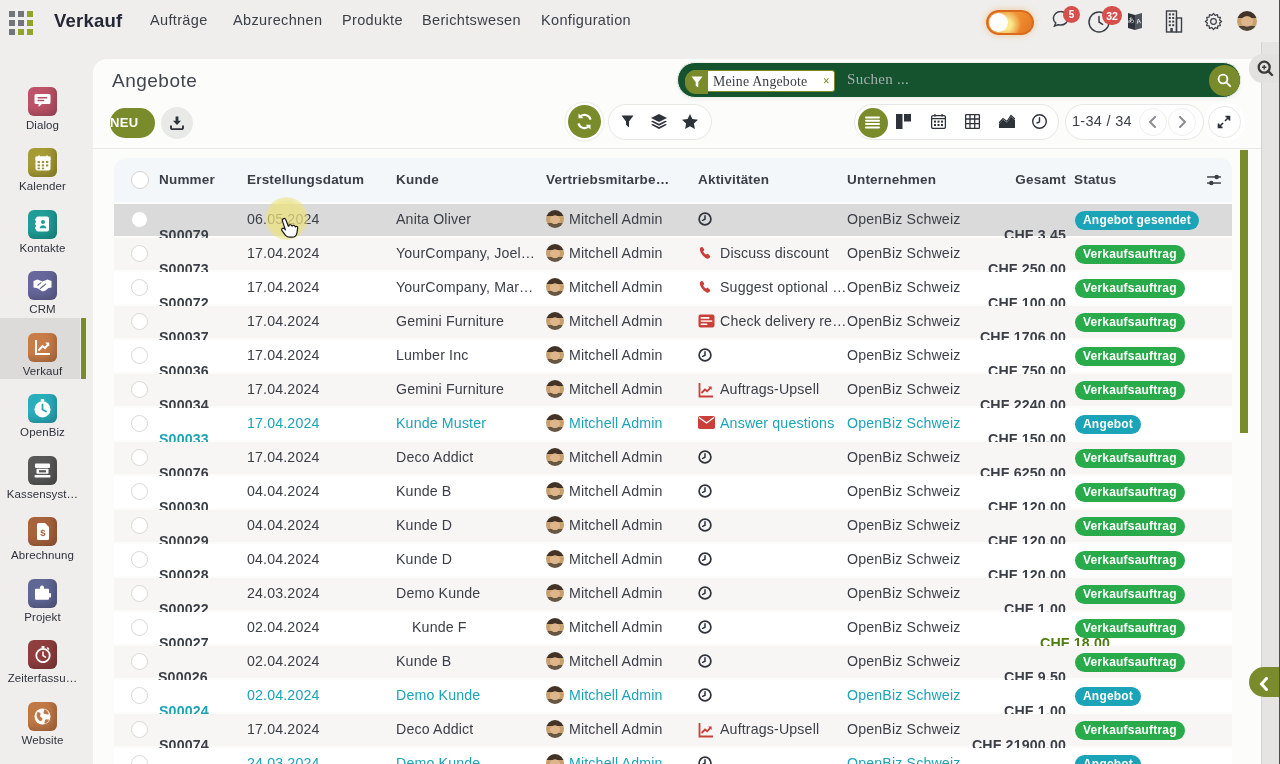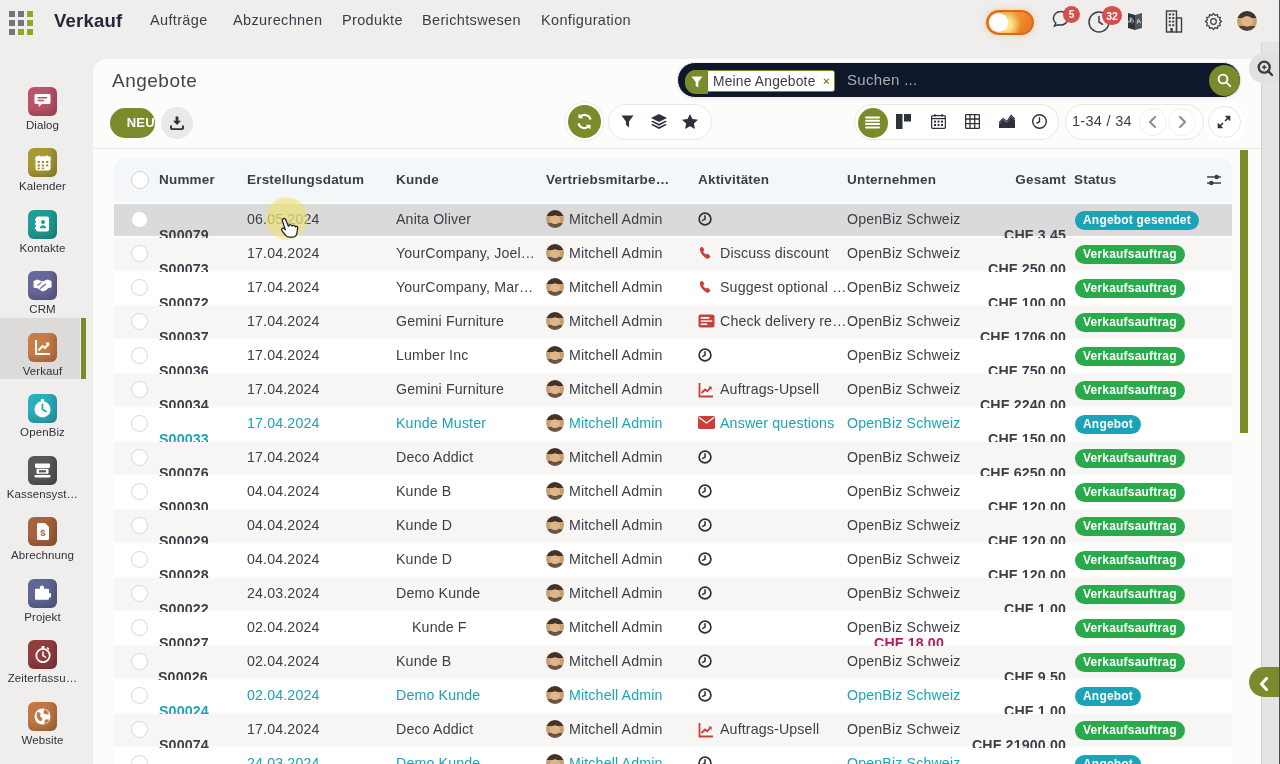--- a/index.html
+++ b/index.html
@@ -10,21 +10,21 @@
 .menu { position:absolute; top:12px; font-size:14.5px; color:#3a3e47; letter-spacing:0.35px;text-align:center; }
 .ticon { position:absolute; color:#3a3e47; }
 .nbadge { position:absolute; background:#d5504c; color:#fff; border-radius:50%; font-size:10px; font-weight:700; display:flex; align-items:center; justify-content:center; }
 
 .sidebar { position:absolute; left:0; top:50px; width:103px; height:722px; }
 .appico { position:absolute; width:29px; height:29px; border-radius:6px; display:flex; align-items:center; justify-content:center; box-shadow:inset -7px -7px 9px -4px rgba(0,0,0,0.22); }
 .applbl { position:absolute; left:0; width:85px; text-align:center; font-size:11.5px; color:#2e323d; letter-spacing:0.1px; white-space:nowrap; }
 
 .card { position:absolute; left:93px; top:59px; width:1168px; height:705px; background:#fcfcfa; border-top-left-radius:14px; }
 .title { position:absolute; left:19px; top:11px; font-size:19px; color:#41454e; letter-spacing:0.5px; }
-.searchbar { position:absolute; left:584px; top:3px; width:564px; height:36px; background:#0f172a; border:1px solid #f1f0ec; border-radius:18px; box-shadow:0 2px 4px rgba(0,0,0,0.05); }
+.searchbar { position:absolute; left:584px; top:3px; width:564px; height:36px; background:#14532d; border:1px solid #f1f0ec; border-radius:18px; box-shadow:0 2px 4px rgba(0,0,0,0.05);font-family:Liberation Serif, serif; }
 .fpill { position:absolute; left:7px; top:6.5px; height:22px; border:1px solid #7a8b2b; border-radius:11px 3px 3px 11px; background:#fff; }
 .btn-circle { position:absolute; border-radius:50%; display:flex; align-items:center; justify-content:center; }
 .olive { background:#7a8b2b; }
 .wpill { position:absolute; background:#fff; border:1px solid #e8e7e3; border-radius:18px; }
 .sep { position:absolute; left:0; top:89px; width:1168px; height:1px; background:#e9e8e4; }
 
 .thead { position:absolute; left:21px; top:99px; width:1118px; height:44px; background:#f3f7f9; border-radius:12px 12px 0 0; }
 .th { position:absolute; top:14px; font-size:13.5px; font-weight:700; color:#3a3e47; letter-spacing:0.2px; white-space:nowrap; }
 .row { position:absolute; left:0; width:1118px; height:34px; }
 .ct { position:absolute; top:7px; font-size:14.2px; letter-spacing:0.15px; white-space:nowrap; }
@@ -223,21 +223,21 @@
     </div>
     <div class="abs" style="left:169px;top:8px;font-size:15px;color:#a9adb2;letter-spacing:0.3px">Suchen ...</div>
     <div class="btn-circle olive" style="left:531px;top:2px;width:31px;height:31px">
       <svg width="15" height="15" viewBox="0 0 15 15">
           <circle cx="6" cy="6" r="4.4" fill="none" stroke="#fff" stroke-width="1.9"></circle>
           <path d="M9.3 9.3 13.2 13.2" stroke="#fff" stroke-width="1.9" stroke-linecap="round"></path>
         </svg>
     </div>
   </div>
 
-  <div class="abs" style="left:17px;top:48.5px;width:45px;height:30px;border-radius:15px;background:#7a8b2b;color:#fff;font-weight:700;font-size:13px;text-align:right;line-height:30px;letter-spacing:0.3px">NEU</div>
+  <div class="abs" style="left:17px;top:48.5px;width:45px;height:30px;border-radius:15px;background:#7a8b2b;color:#fff;font-weight:700;font-size:13px;text-align:left;line-height:30px;letter-spacing:0.3px">NEU</div>
   <div class="btn-circle" style="left:68px;top:47.5px;width:32px;height:32px;background:#e9e9e7">
     <svg width="14" height="14" viewBox="0 0 14 14">
         <path d="M5.6 0.5h2.8v4.2h2.6L7 9 3 4.7h2.6z" fill="#2e323b"></path>
         <path d="M1 9.5v2.5a1.2 1.2 0 0 0 1.2 1.2h9.6A1.2 1.2 0 0 0 13 12V9.5" fill="none" stroke="#2e323b" stroke-width="1.9"></path>
       </svg>
   </div>
 
   <div class="btn-circle olive" style="left:475px;top:46px;width:33px;height:33px;box-shadow:0 0 0 2.5px #fff,0 0 0 3.5px #eeede9">
     <svg width="17" height="17" viewBox="0 0 17 17">
         <path d="M14.6 6.6A6.4 6.4 0 0 0 3.4 4.4" fill="none" stroke="#fff" stroke-width="2.1"></path>
@@ -555,21 +555,21 @@
           <div class="ct bold" style="left:45px;color:#3b3f48">S00027</div>
           <div class="ct" style="left:133px;color:#3b3f48">02.04.2024</div>
           <div class="ct trunc" style="left:298px;color:#3b3f48;width:141px">Kunde F</div>
           <div class="ava" style="left:432px;top:6.5px;width:18px;height:18px"></div>
           <div class="ct" style="left:455px;color:#3b3f48">Mitchell Admin</div>
           <svg class="abs" style="left:584px;top:8.5px" width="14" height="14" viewBox="0 0 14 14">
             <circle cx="7" cy="7" r="5.9" fill="none" stroke="#2e323b" stroke-width="1.7"></circle>
             <path d="M7 3.8V7.3L4.6 8.4" fill="none" stroke="#2e323b" stroke-width="1.5" stroke-linecap="round"></path>
           </svg>
           <div class="ct" style="left:733px;color:#3b3f48">OpenBiz Schweiz</div>
-          <div class="ct bold" style="left:760px;width:152px;color:#be185d">CHF 18.00</div>
+          <div class="ct bold" style="left:844px;width:152px;text-align:right;color:#4d7c0f">CHF 18.00</div>
           <div class="badge" style="left:961px;background:#2aab4b">Verkaufsauftrag</div>
         </div>
 <div class="row" style="top:443.5px">
           <div class="abs" style="left:0;top:0;width:100%;height:32px;background:#f8f6f5"></div>
           <div class="rowc" style="left:17px;top:7px"></div>
           <div class="ct bold" style="left:44px;color:#3b3f48">S00026</div>
           <div class="ct" style="left:133px;color:#3b3f48">02.04.2024</div>
           <div class="ct trunc" style="left:282px;color:#3b3f48;width:141px">Kunde B</div>
           <div class="ava" style="left:432px;top:6.5px;width:18px;height:18px"></div>
           <div class="ct" style="left:455px;color:#3b3f48">Mitchell Admin</div>

